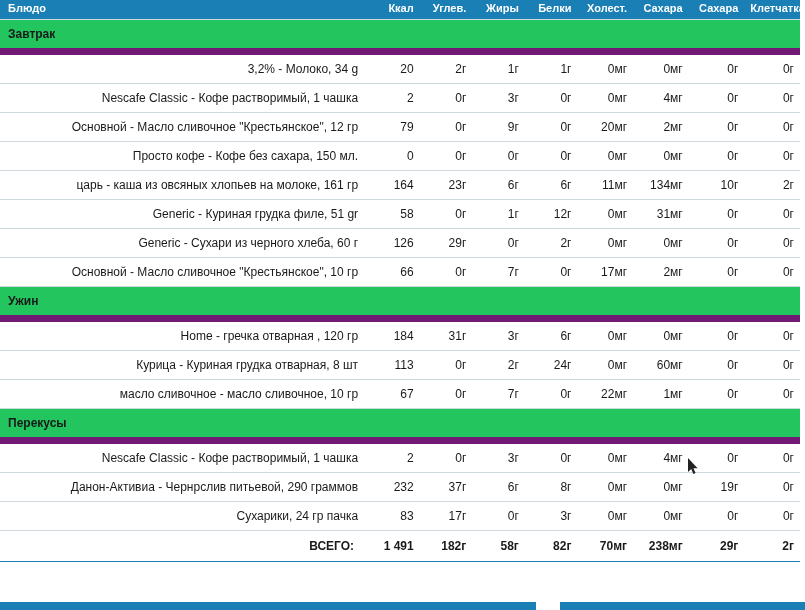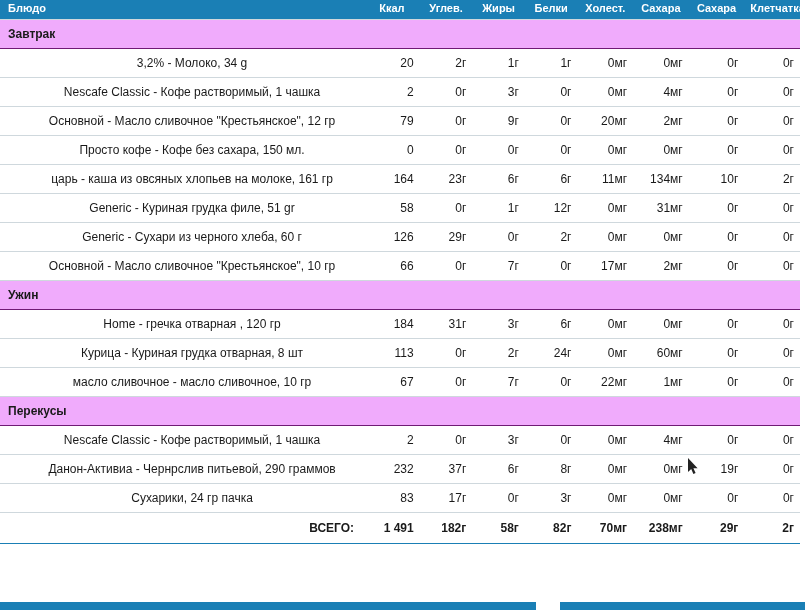--- a/index.html
+++ b/index.html
@@ -25,21 +25,21 @@
   table.diary {
     width: 800px;
     border-collapse: collapse;
     table-layout: fixed;
   }
   thead th {
     background: #1a7fb5;
     color: #ffffff;
     font-size: 11px;
     font-weight: bold;
-    text-align: center;
+    text-align: right;
     padding: 0 6px 5px 6px;
     height: 14px;
     vertical-align: bottom;
     white-space: nowrap;
   }
   thead th.col-food {
     text-align: left;
     padding-left: 8px;
   }
   col.c-food { width: 360px; }
@@ -49,29 +49,29 @@
   tbody td {
     border-bottom: 1px solid #cfd8dd;
     font-size: 12px;
     padding: 0 6px;
     height: 28px;
     text-align: right;
     white-space: nowrap;
     color: #1a1a1a;
   }
   tbody td.food {
-    text-align: center;
+    text-align: right;
     padding-left: 26px;
   }
   tr.meal-header td {
-    background: #f0abfc;
+    background: #22c55e;
     font-weight: bold;
     padding-left: 8px;
     text-align: left;
-    border-bottom: 1px solid #701a75;
+    border-bottom: 7px solid #701a75;
     border-top: 1px solid #cfd8dd;
   }
   tr.total td {
     font-weight: bold;
     border-bottom: 1px solid #1a7fb5;
     border-top: 1px solid #cfd8dd;
     background: #ffffff;
     height: 30px;
   }
   tr.total td.total-label {

